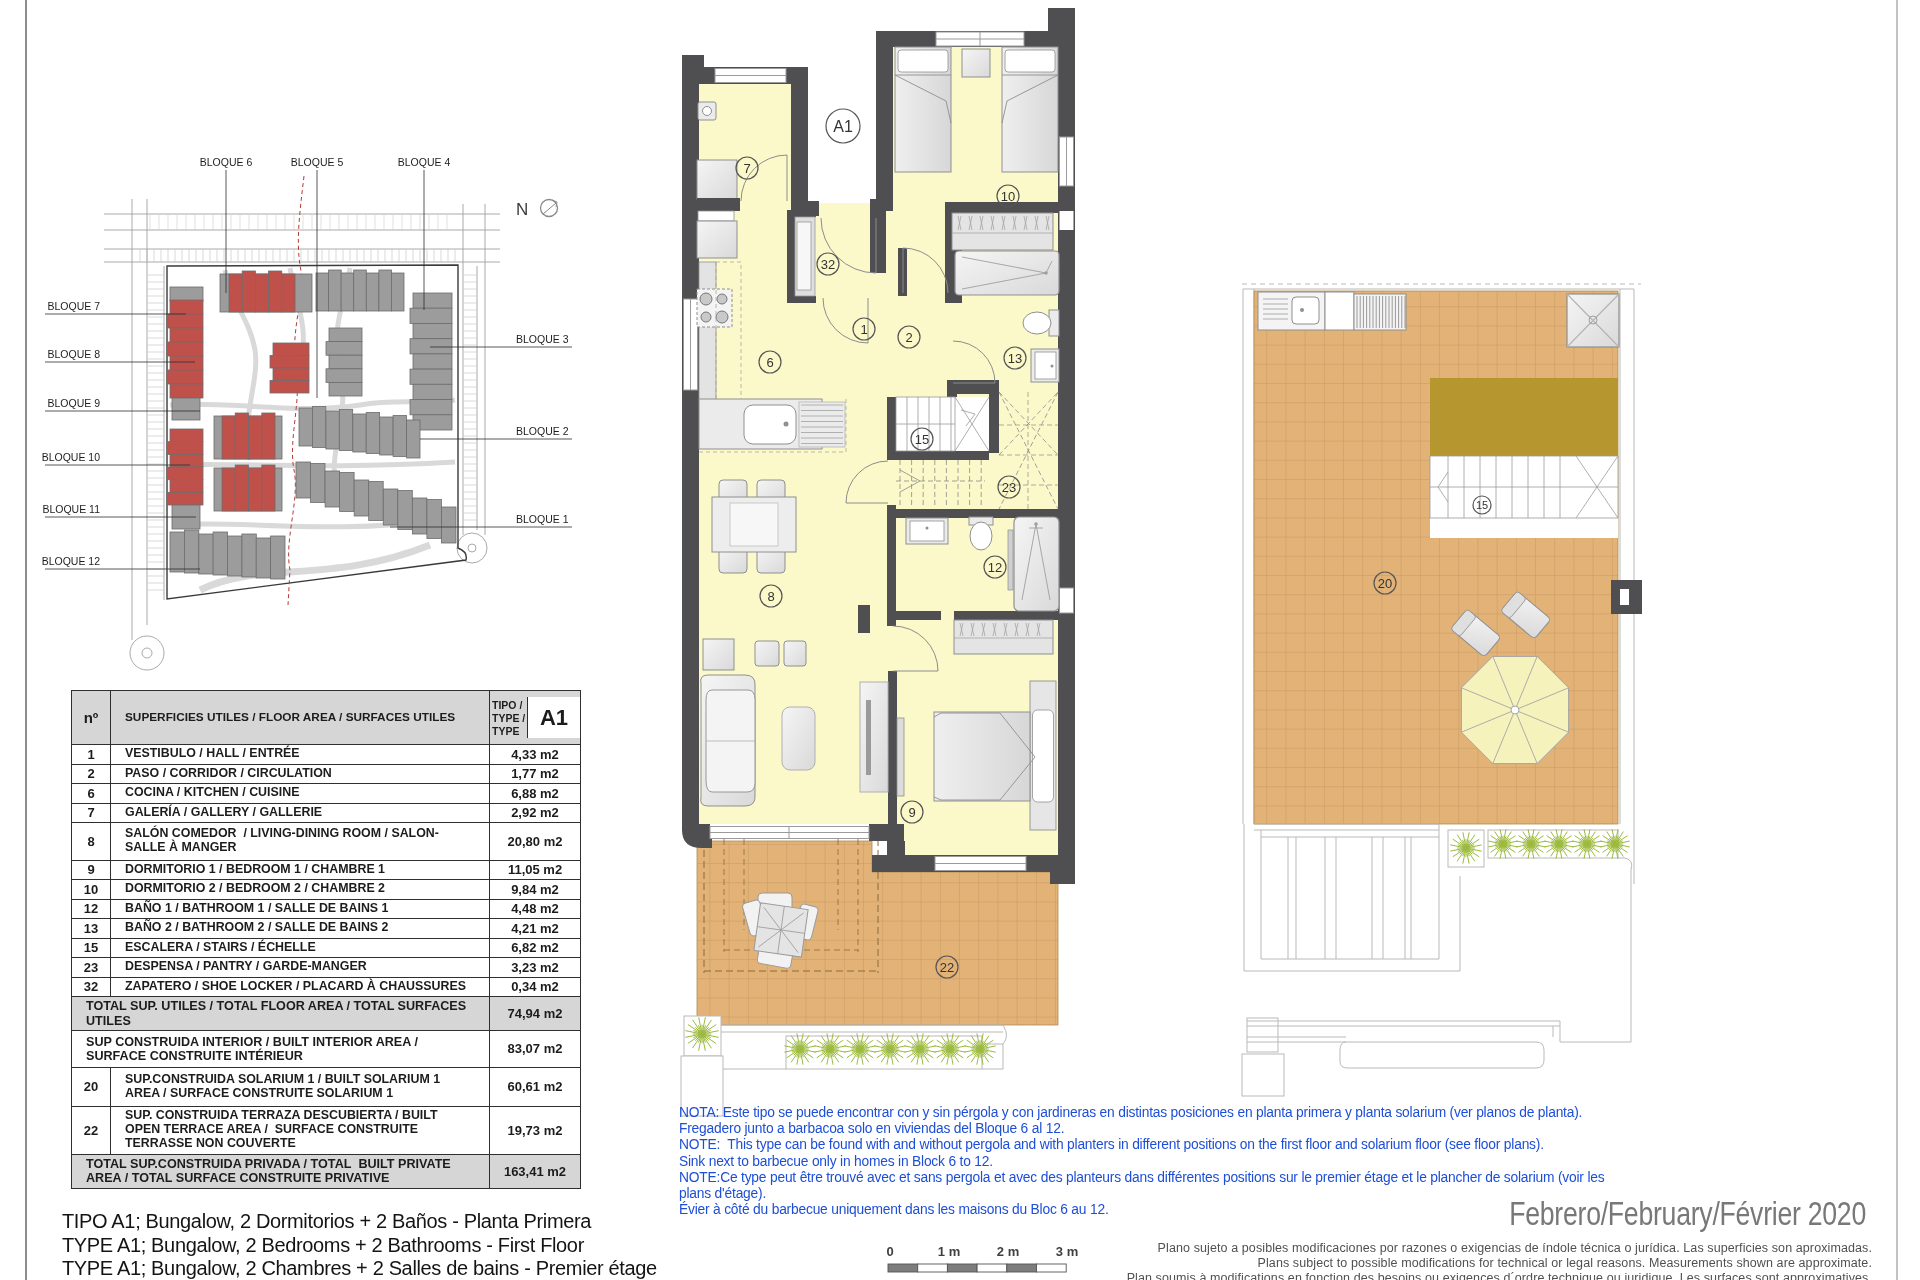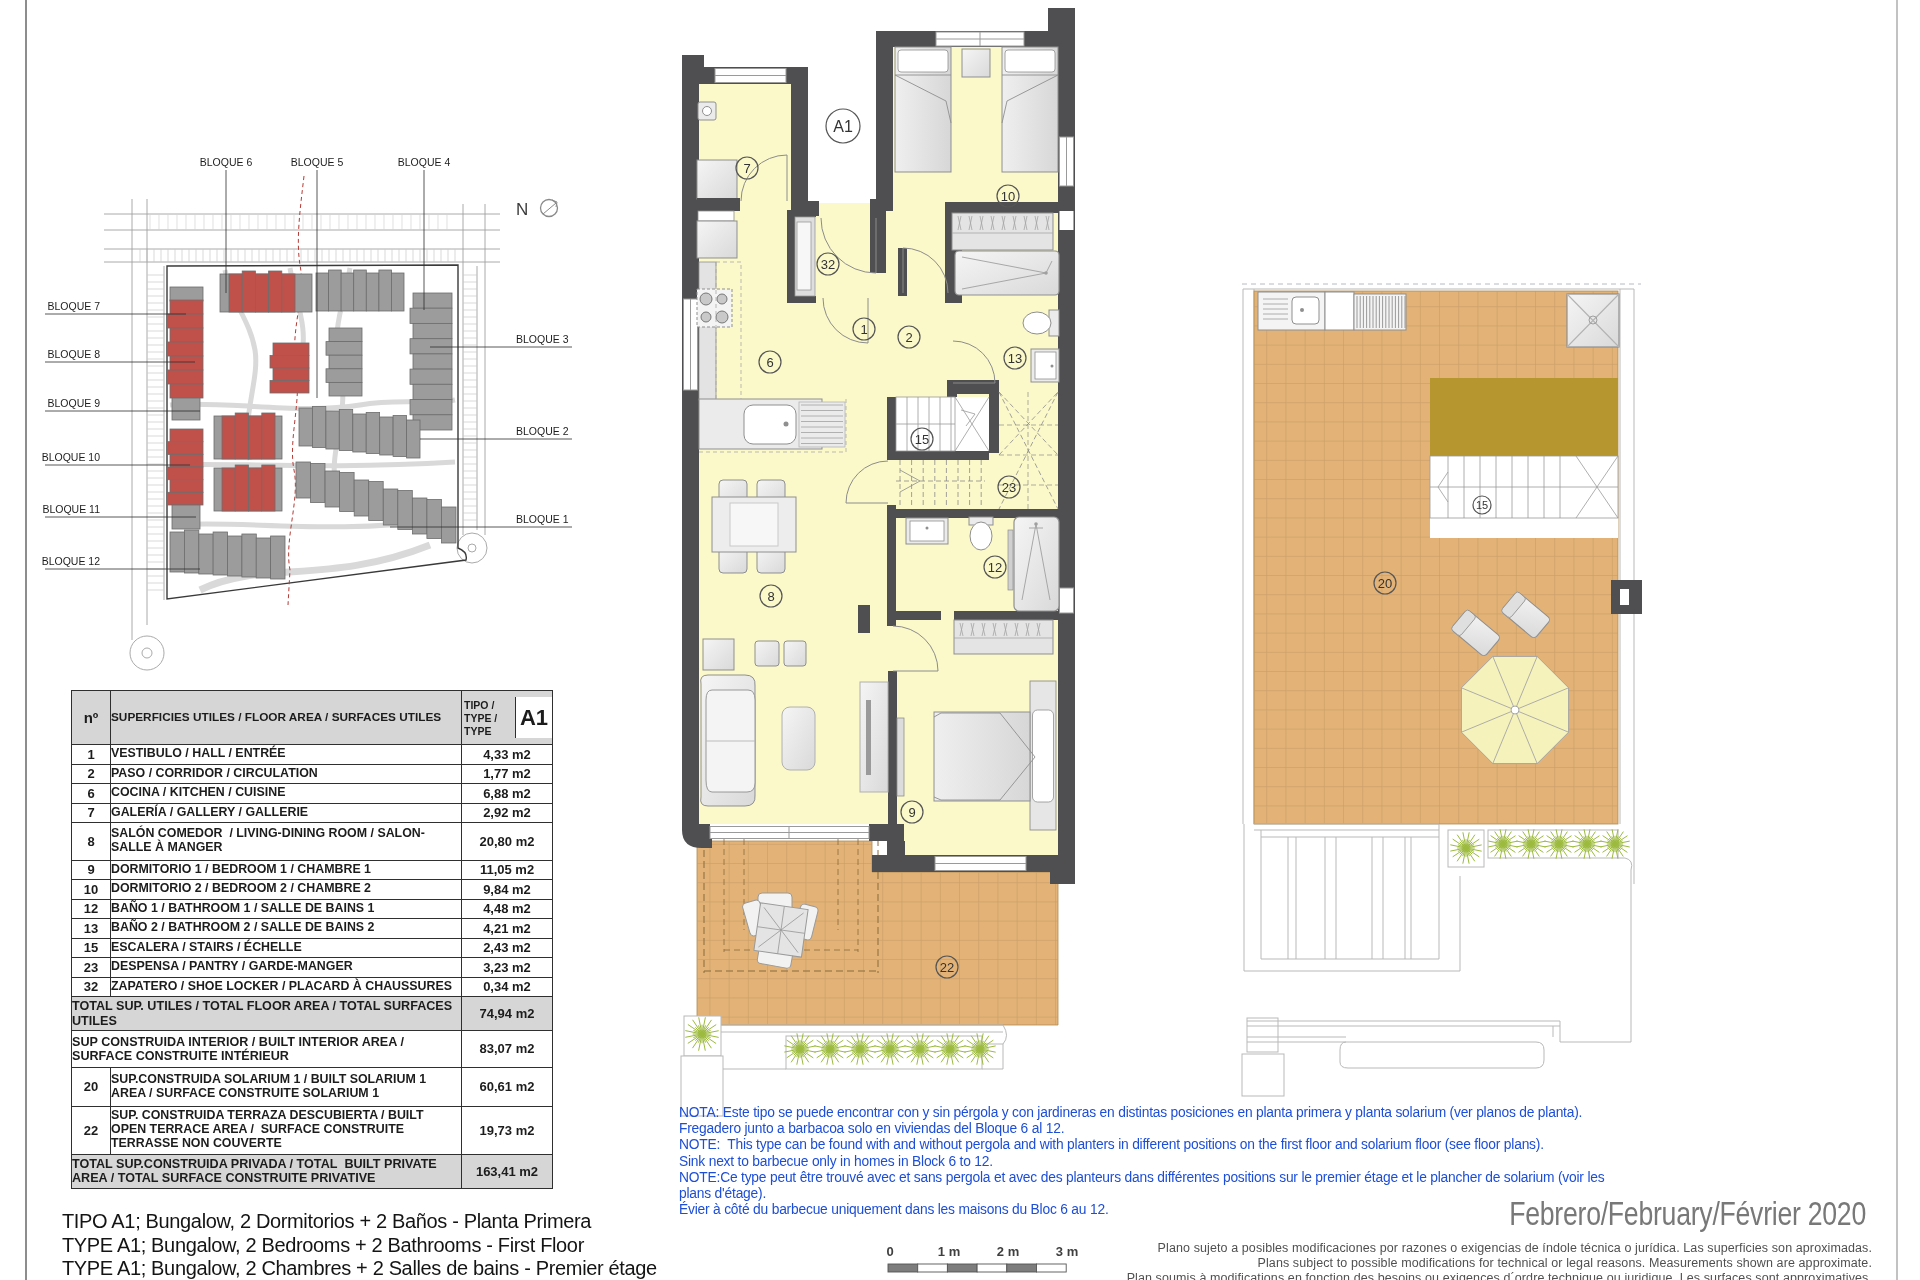--- a/index.html
+++ b/index.html
@@ -1,20 +1,20 @@
 <!DOCTYPE html>
 <html><head>
 <meta charset="utf-8">
 <style>
 html,body{margin:0;padding:0;width:1920px;height:1280px;background:#ffffff;overflow:hidden;}
 body{font-family:"Liberation Sans", sans-serif;position:relative;}
 #tbl{position:absolute;left:71px;top:690px;border-collapse:collapse;table-layout:fixed;outline:1.5px solid #2f2f2f;outline-offset:-1px;}
 #tbl td{border:1px solid #2f2f2f;font-weight:bold;color:#1c1c1c;overflow:hidden;}
 #tbl .c1{width:36px;text-align:center;font-size:13px;}
-#tbl .c2{width:350px;font-size:12.4px;padding:0 0;line-height:1.12;}
+#tbl .c2{width:350px;font-size:12.4px;padding:0 14px;line-height:1.12;}
 #tbl .c3{width:88px;text-align:center;font-size:13px;}
 .gray{background:#d6d6d6;}
 .note{position:absolute;left:679px;top:1105px;font-size:13.8px;color:#1d4ed8;line-height:16.2px;letter-spacing:-0.2px;}
 </style>
 </head>
 <body>
 
 <div style="position:absolute;left:25px;top:0;width:1.5px;height:1280px;background:#8d8d8d;"></div>
 
 <div style="position:absolute;left:1896px;top:0;width:1.5px;height:1280px;background:#c2c2c2;"></div>
@@ -567,21 +567,21 @@
 </g>
 </svg>
 
 <table id="tbl" cellspacing="0">
 <tbody>
       <tr style="height:54px" class="gray">
  <td class="c1" style="font-size:15px">nº</td>
  <td class="c2" style="font-size:11.8px;white-space:nowrap;">SUPERFICIES UTILES / FLOOR AREA / SURFACES UTILES</td>
  <td class="c3" style="padding:0;font-weight:bold;">
    <div style="display:flex;height:100%;align-items:stretch;">
-     <div style="width:35px;font-size:10.5px;text-align:left;padding:2px 16px 0 2px;line-height:1.25;border-right:1px solid #2f2f2f;">TIPO / TYPE / TYPE</div>
+     <div style="width:35px;font-size:10.5px;text-align:left;padding:2px 0 0 2px;line-height:1.25;border-right:1px solid #2f2f2f;">TIPO / TYPE / TYPE</div>
      <div style="flex:1;font-size:22px;display:flex;align-items:center;justify-content:center;background:#fff;">A1</div>
    </div>
  </td>
 </tr>
 <tr style="height:19.5px">
         <td class="c1">1</td>
         <td class="c2">VESTIBULO / HALL / ENTRÉE</td>
         <td class="c3">4,33 m2</td>
       </tr>
 <tr style="height:19.5px">
@@ -620,21 +620,21 @@
         <td class="c3">4,48 m2</td>
       </tr>
 <tr style="height:19.5px">
         <td class="c1">13</td>
         <td class="c2">BAÑO 2 / BATHROOM 2 / SALLE DE BAINS 2</td>
         <td class="c3">4,21 m2</td>
       </tr>
 <tr style="height:19.5px">
         <td class="c1">15</td>
         <td class="c2">ESCALERA / STAIRS / ÉCHELLE</td>
-        <td class="c3">2,43 m2</td>
+        <td class="c3">6,82 m2</td>
       </tr>
 <tr style="height:19.5px">
         <td class="c1">23</td>
         <td class="c2">DESPENSA / PANTRY / GARDE-MANGER</td>
         <td class="c3">3,23 m2</td>
       </tr>
 <tr style="height:19.5px">
         <td class="c1">32</td>
         <td class="c2">ZAPATERO / SHOE LOCKER / PLACARD À CHAUSSURES</td>
         <td class="c3">0,34 m2</td>

